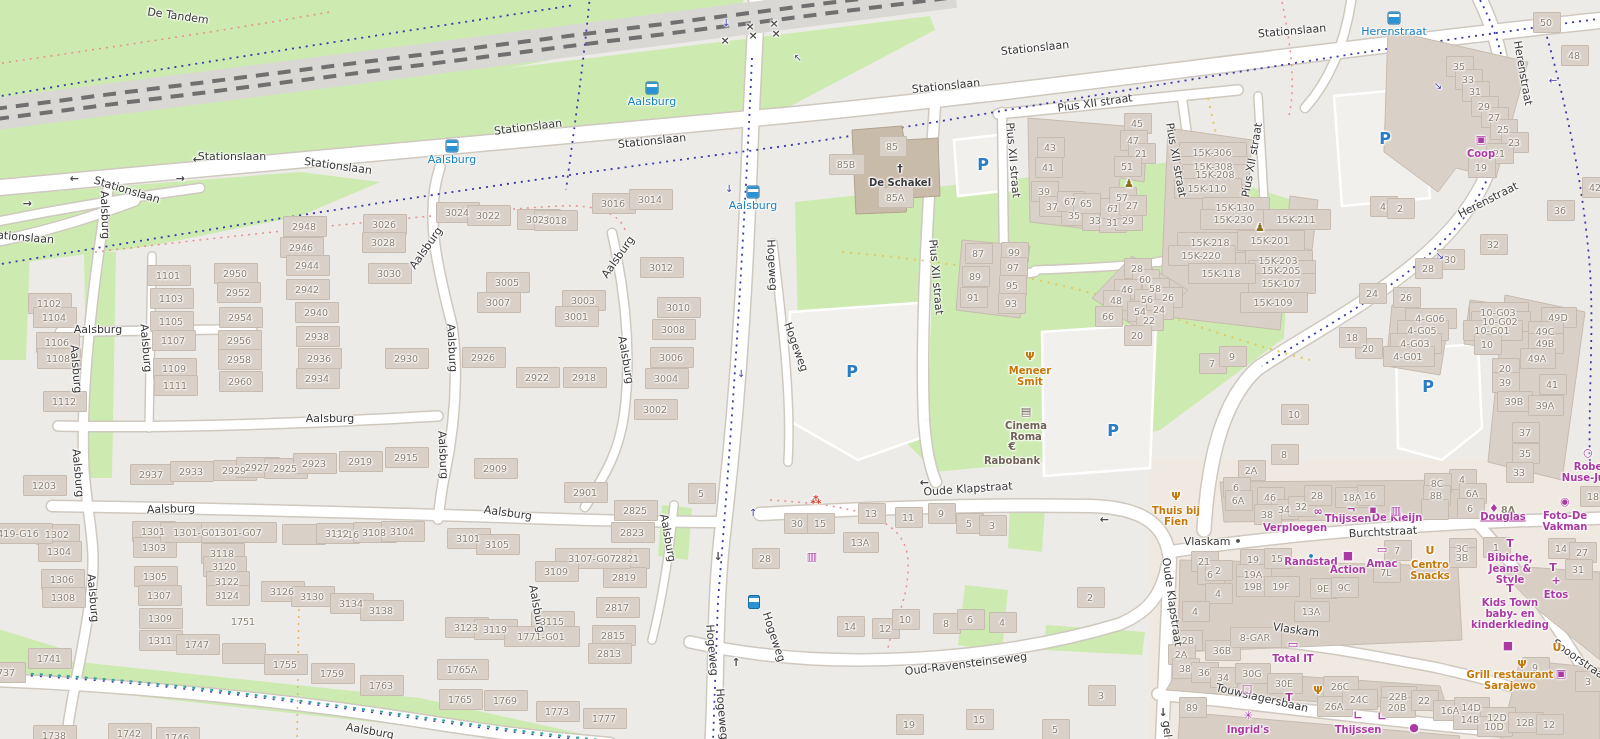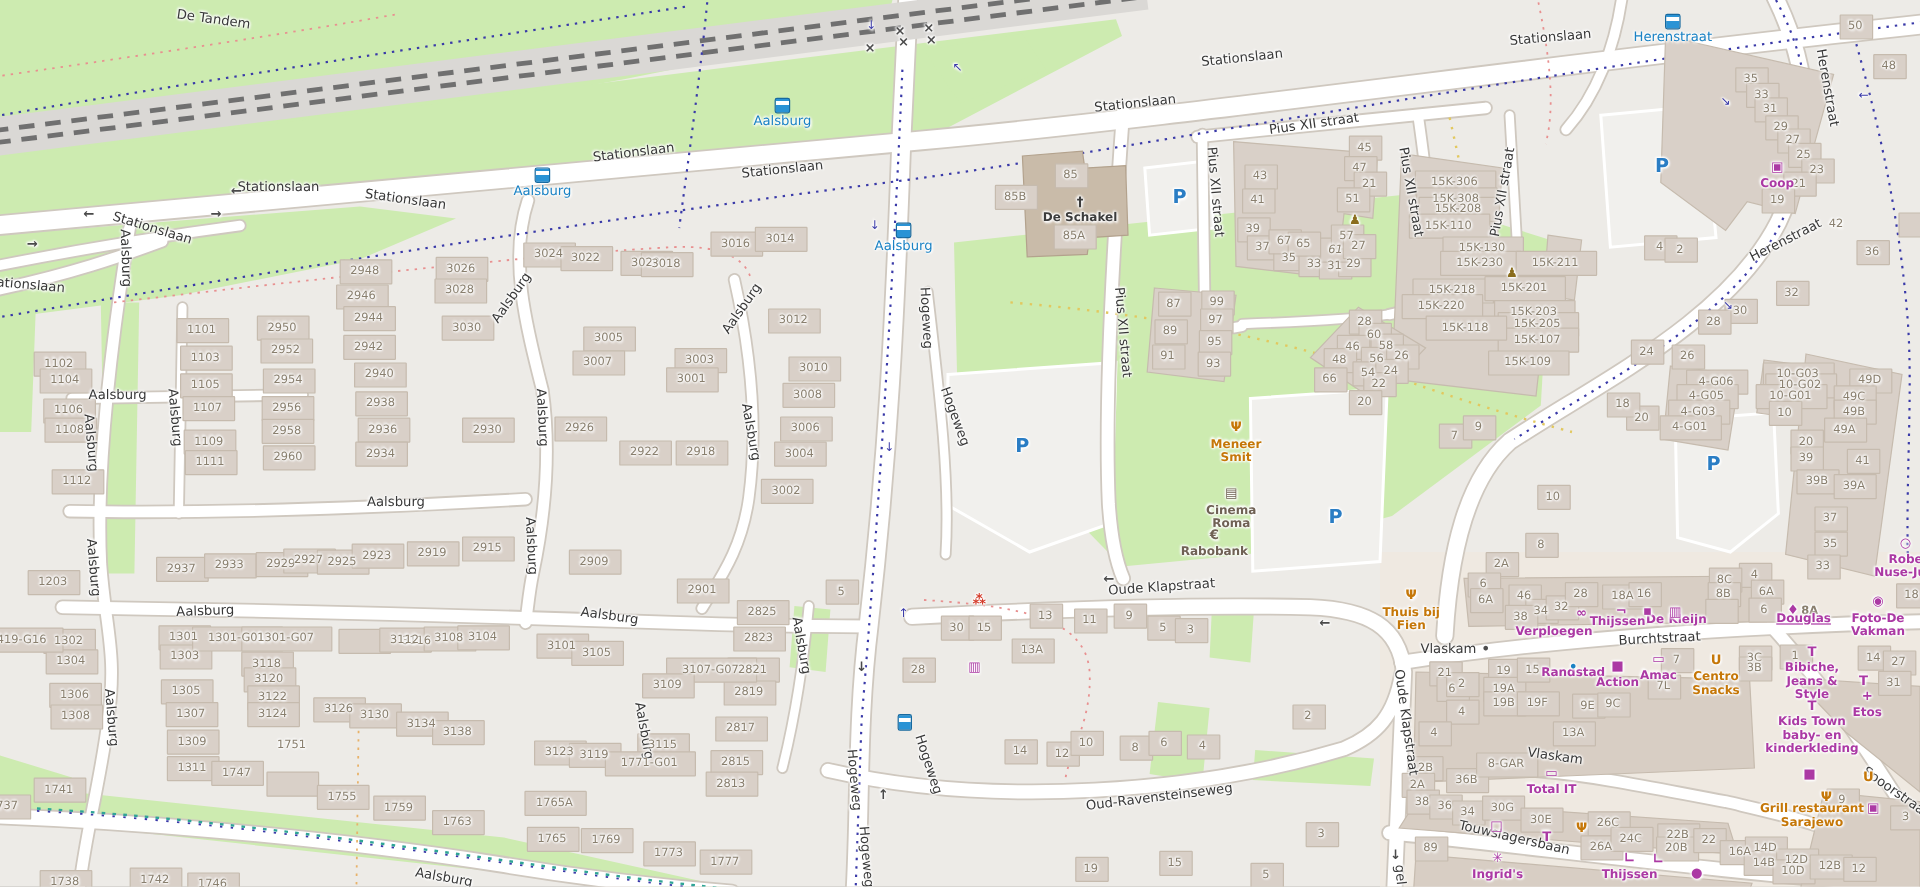--- a/index.html
+++ b/index.html
@@ -701,21 +701,21 @@
       <div class="lbl hn" style="left: 1574px; top: 55px;">48</div>
       <div class="lbl hn" style="left: 1459px; top: 66px;">35</div>
       <div class="lbl hn" style="left: 1468px; top: 79px;">33</div>
       <div class="lbl hn" style="left: 1475px; top: 91px;">31</div>
       <div class="lbl hn" style="left: 1484px; top: 106px;">29</div>
       <div class="lbl hn" style="left: 1494px; top: 117px;">27</div>
       <div class="lbl hn" style="left: 1503px; top: 129px;">25</div>
       <div class="lbl hn" style="left: 1514px; top: 142px;">23</div>
       <div class="lbl hn" style="left: 1499px; top: 153px;">21</div>
       <div class="lbl hn" style="left: 1481px; top: 167px;">19</div>
-      <div class="lbl hn" style="left: 1530px; top: 187px;">42</div>
+      <div class="lbl hn" style="left: 1595px; top: 187px;">42</div>
       <div class="lbl hn" style="left: 1560px; top: 210px;">36</div>
       <div class="lbl hn" style="left: 1493px; top: 244px;">32</div>
       <div class="lbl hn" style="left: 1450px; top: 259px;">30</div>
       <div class="lbl hn" style="left: 1428px; top: 268px;">28</div>
       <div class="lbl hn" style="left: 1406px; top: 297px;">26</div>
       <div class="lbl hn" style="left: 1372px; top: 293px;">24</div>
       <div class="lbl hn" style="left: 1368px; top: 348px;">20</div>
       <div class="lbl hn" style="left: 1352px; top: 337px;">18</div>
       <div class="lbl hn" style="left: 1383px; top: 206px;">4</div>
       <div class="lbl hn" style="left: 1400px; top: 208px;">2</div>

